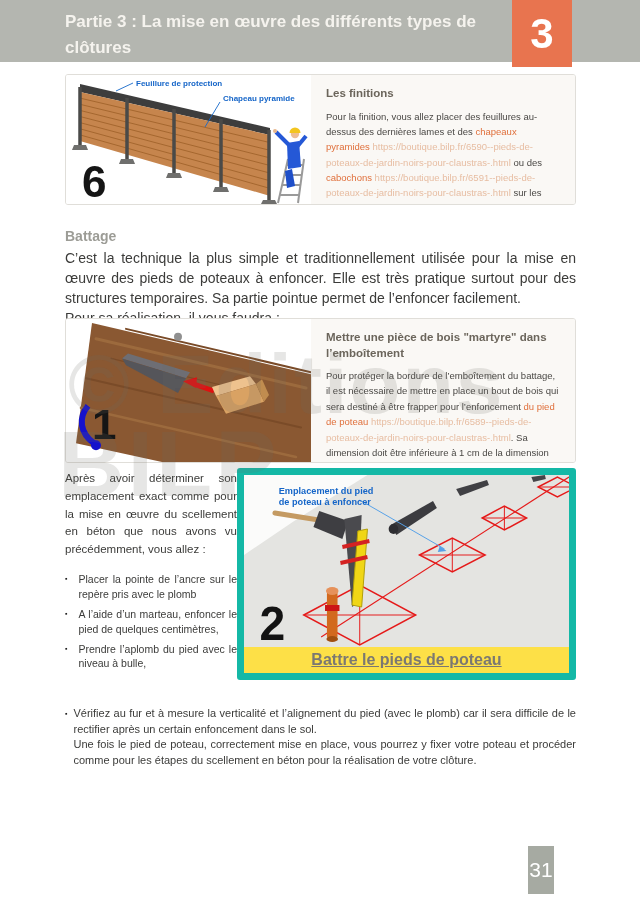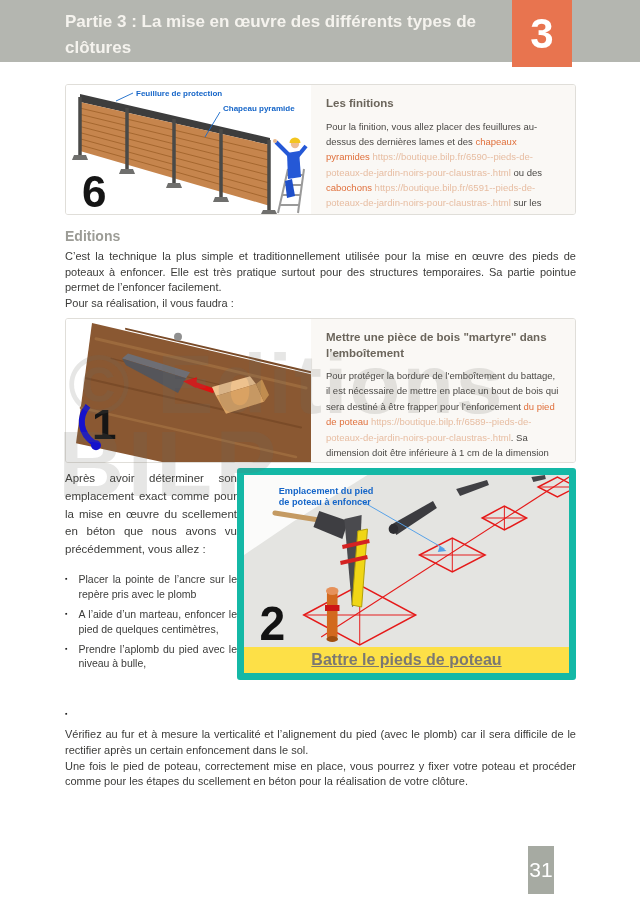--- a/index.html
+++ b/index.html
@@ -10,53 +10,53 @@
   .band{position:absolute;left:0;top:0;width:640px;height:62px;background:#b4b6b0;}
   .page-title{position:absolute;left:65px;top:9px;width:430px;font-size:17px;font-weight:bold;
               color:#f5f3ee;line-height:1.55;}
   .chapter-box{position:absolute;left:512px;top:0;width:60px;height:67px;background:#e8744f;
                display:flex;align-items:center;justify-content:center;
                color:#ffffff;font-size:42px;font-weight:bold;}
 
   
   .figure{position:absolute;left:65px;width:511px;border:1px solid #e0ded9;border-radius:3px;
           background:#ffffff;display:flex;box-sizing:border-box;overflow:hidden;}
-  #fig1{top:84px;height:131px;}
+  #fig1{top:74px;height:131px;}
   #fig2{top:318px;height:145px;}
   .fig-img{flex:0 0 245px;position:relative;background:#ffffff;}
   .fig-img svg{display:block;width:100%;height:100%;}
   .fig-panel{flex:1;background:#faf8f5;padding:11px 15px 8px 15px;}
   .panel-heading{font-size:11.5px;font-weight:bold;color:#6b655b;line-height:1.35;margin:0 0 7px 0;}
   .panel-text{font-size:9.5px;line-height:1.62;color:#4a4845;}
   .link{color:#e0703c;}
   .url{color:#e7bda2;}
 
   
   .section-heading{position:absolute;left:65px;top:228px;font-size:14px;font-weight:bold;color:#9c9c96;}
-  .battage-text{position:absolute;left:65px;top:249px;width:511px;font-size:11px;line-height:1.42;}
+  .battage-text{position:absolute;left:65px;top:249px;width:511px;font-size:14px;line-height:1.42;}
   .battage-text .p1{text-align:justify;}
 
   
   .left-col{position:absolute;left:65px;top:470px;width:172px;}
   .steps-intro{font-size:11.5px;line-height:1.55;text-align:justify;margin-bottom:13px;}
   .bullet{display:flex;gap:11px;font-size:10.5px;line-height:1.38;margin-bottom:6px;}
   .bullet .sq{flex:0 0 auto;font-size:7px;line-height:2.1;color:#222;}
   .bullet .bt{text-align:justify;}
 
   
   #fig3{position:absolute;left:237px;top:468px;width:339px;height:212px;border:7px solid #14b8a6;
         border-radius:3px;background:#e4e4e1;box-sizing:border-box;overflow:hidden;text-align:right;}
   #fig3 svg{display:block;width:100%;height:185px;}
   .fig3-caption{position:absolute;left:0;right:0;bottom:0;height:26px;background:#fde047;
                 display:flex;align-items:center;justify-content:center;
                 font-size:16px;font-weight:bold;color:#7b7872;text-decoration:underline;}
 
   
   .notes{position:absolute;left:65px;top:706px;width:511px;font-size:11px;line-height:1.42;}
-  .note-row{display:flex;gap:6px;flex-direction:column;}
+  .note-row{display:flex;gap:6px;}
   .note-row .sq{flex:0 0 auto;font-size:7px;line-height:2.2;color:#222;}
   .note-body div{text-align:justify;}
 
   
   .footer-text{position:absolute;left:65px;top:858px;width:440px;font-size:7.5px;
                color:#b7b5b0;line-height:1.6;}
   .footer-text b{color:#aeaca7;}
   .page-box{position:absolute;left:528px;top:846px;width:26px;height:48px;background:#a6aaa2;
             display:flex;align-items:center;justify-content:center;
             color:#ffffff;font-size:21px;font-weight:normal;}
@@ -132,21 +132,21 @@
         </g>
         <text class="svg-num" x="16" y="122">6</text>
       </svg>
     </div>
     <div class="fig-panel">
       <div class="panel-heading">Les finitions</div>
       <div class="panel-text"><span>Pour la finition, vous allez placer des feuillures au-dessus des dernières lames et des </span><span class="link">chapeaux pyramides</span><span class="url"> https://boutique.bilp.fr/6590--pieds-de-poteaux-de-jardin-noirs-pour-claustras-.html </span><span>ou des </span><span class="link">cabochons</span><span class="url"> https://boutique.bilp.fr/6591--pieds-de-poteaux-de-jardin-noirs-pour-claustras-.html </span><span>sur les poteaux pour éviter les infiltrations d’eau.</span></div>
     </div>
   </div>
 
-  <div class="section-heading">Editions</div>
+  <div class="section-heading">Battage</div>
   <div class="battage-text">
     <div class="p1">C’est la technique la plus simple et traditionnellement utilisée pour la mise en œuvre des pieds de poteaux à enfoncer. Elle est très pratique surtout pour des structures temporaires. Sa partie pointue permet de l’enfoncer facilement.</div>
     <div>Pour sa réalisation, il vous faudra :</div>
   </div>
 
   <div class="figure" id="fig2">
     <div class="fig-img">
       <svg viewBox="0 0 245 145" preserveAspectRatio="none">
         <polygon points="26,4 245,56 245,145 96,145 10,126" fill="#8a5832"></polygon>
         <g stroke-linecap="round">

